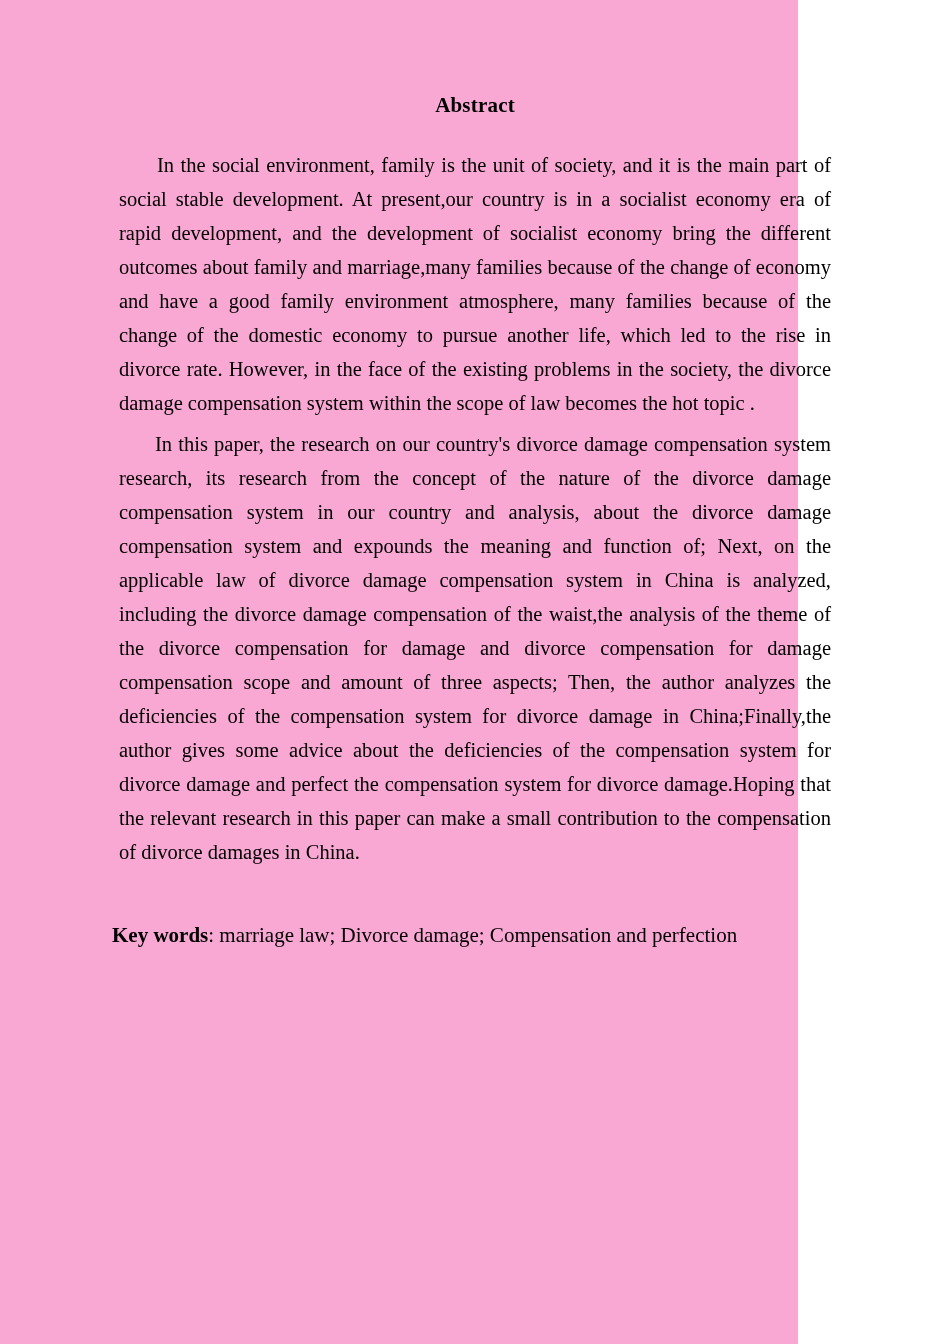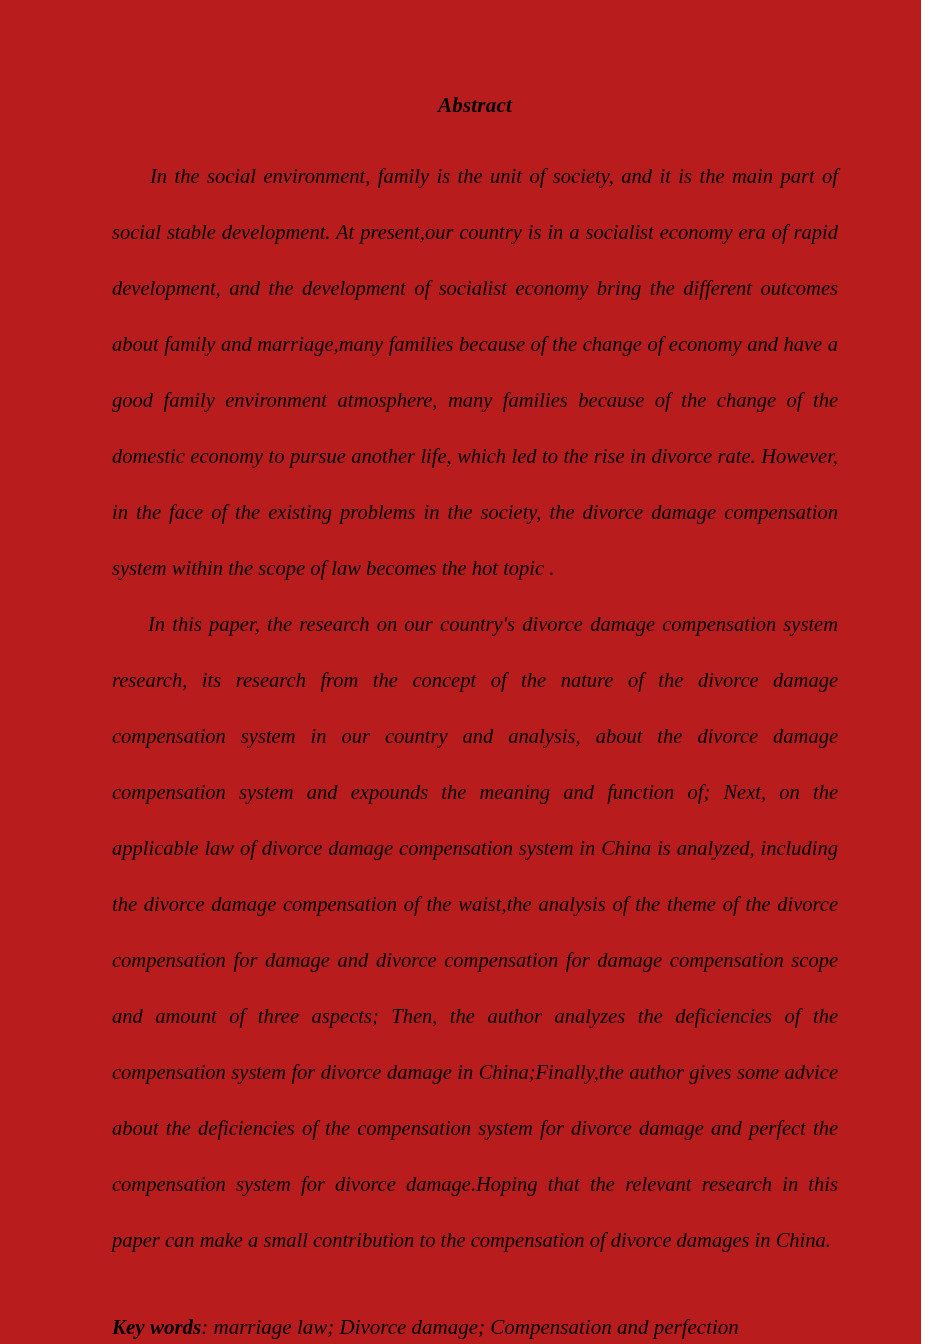--- a/index.html
+++ b/index.html
@@ -11,25 +11,24 @@
     width: 950px;
     height: 1344px;
     overflow: hidden;
     font-family: "Liberation Serif", "DejaVu Serif", serif;
     color: #000000;
     -webkit-font-smoothing: antialiased;
   }
 
   .page {
     position: relative;
-    width: 921px;
+    width: 798px;
     height: 1344px;
-    background: #b91c1c;
+    background: #f9a8d4;
     box-sizing: border-box;
-    font-style: italic;
   }
 
   .content {
     position: absolute;
     left: 112px;
     top: 0;
     width: 726px;
   }
 
   .doc-title {
@@ -40,23 +39,23 @@
     margin: 0;
     padding-top: 92px;
     letter-spacing: 0.2px;
   }
 
   .abstract-body {
     margin-top: 30px;
   }
 
   .para {
-    margin: 0;
+    margin: 7px;
     font-size: 20.5px;
-    line-height: 56px;
+    line-height: 34px;
     text-align: justify;
     text-justify: inter-word;
     text-indent: 38px;
     hyphens: none;
     word-spacing: 0px;
   }
 
   .para-2 {
     text-indent: 36px;
   }

